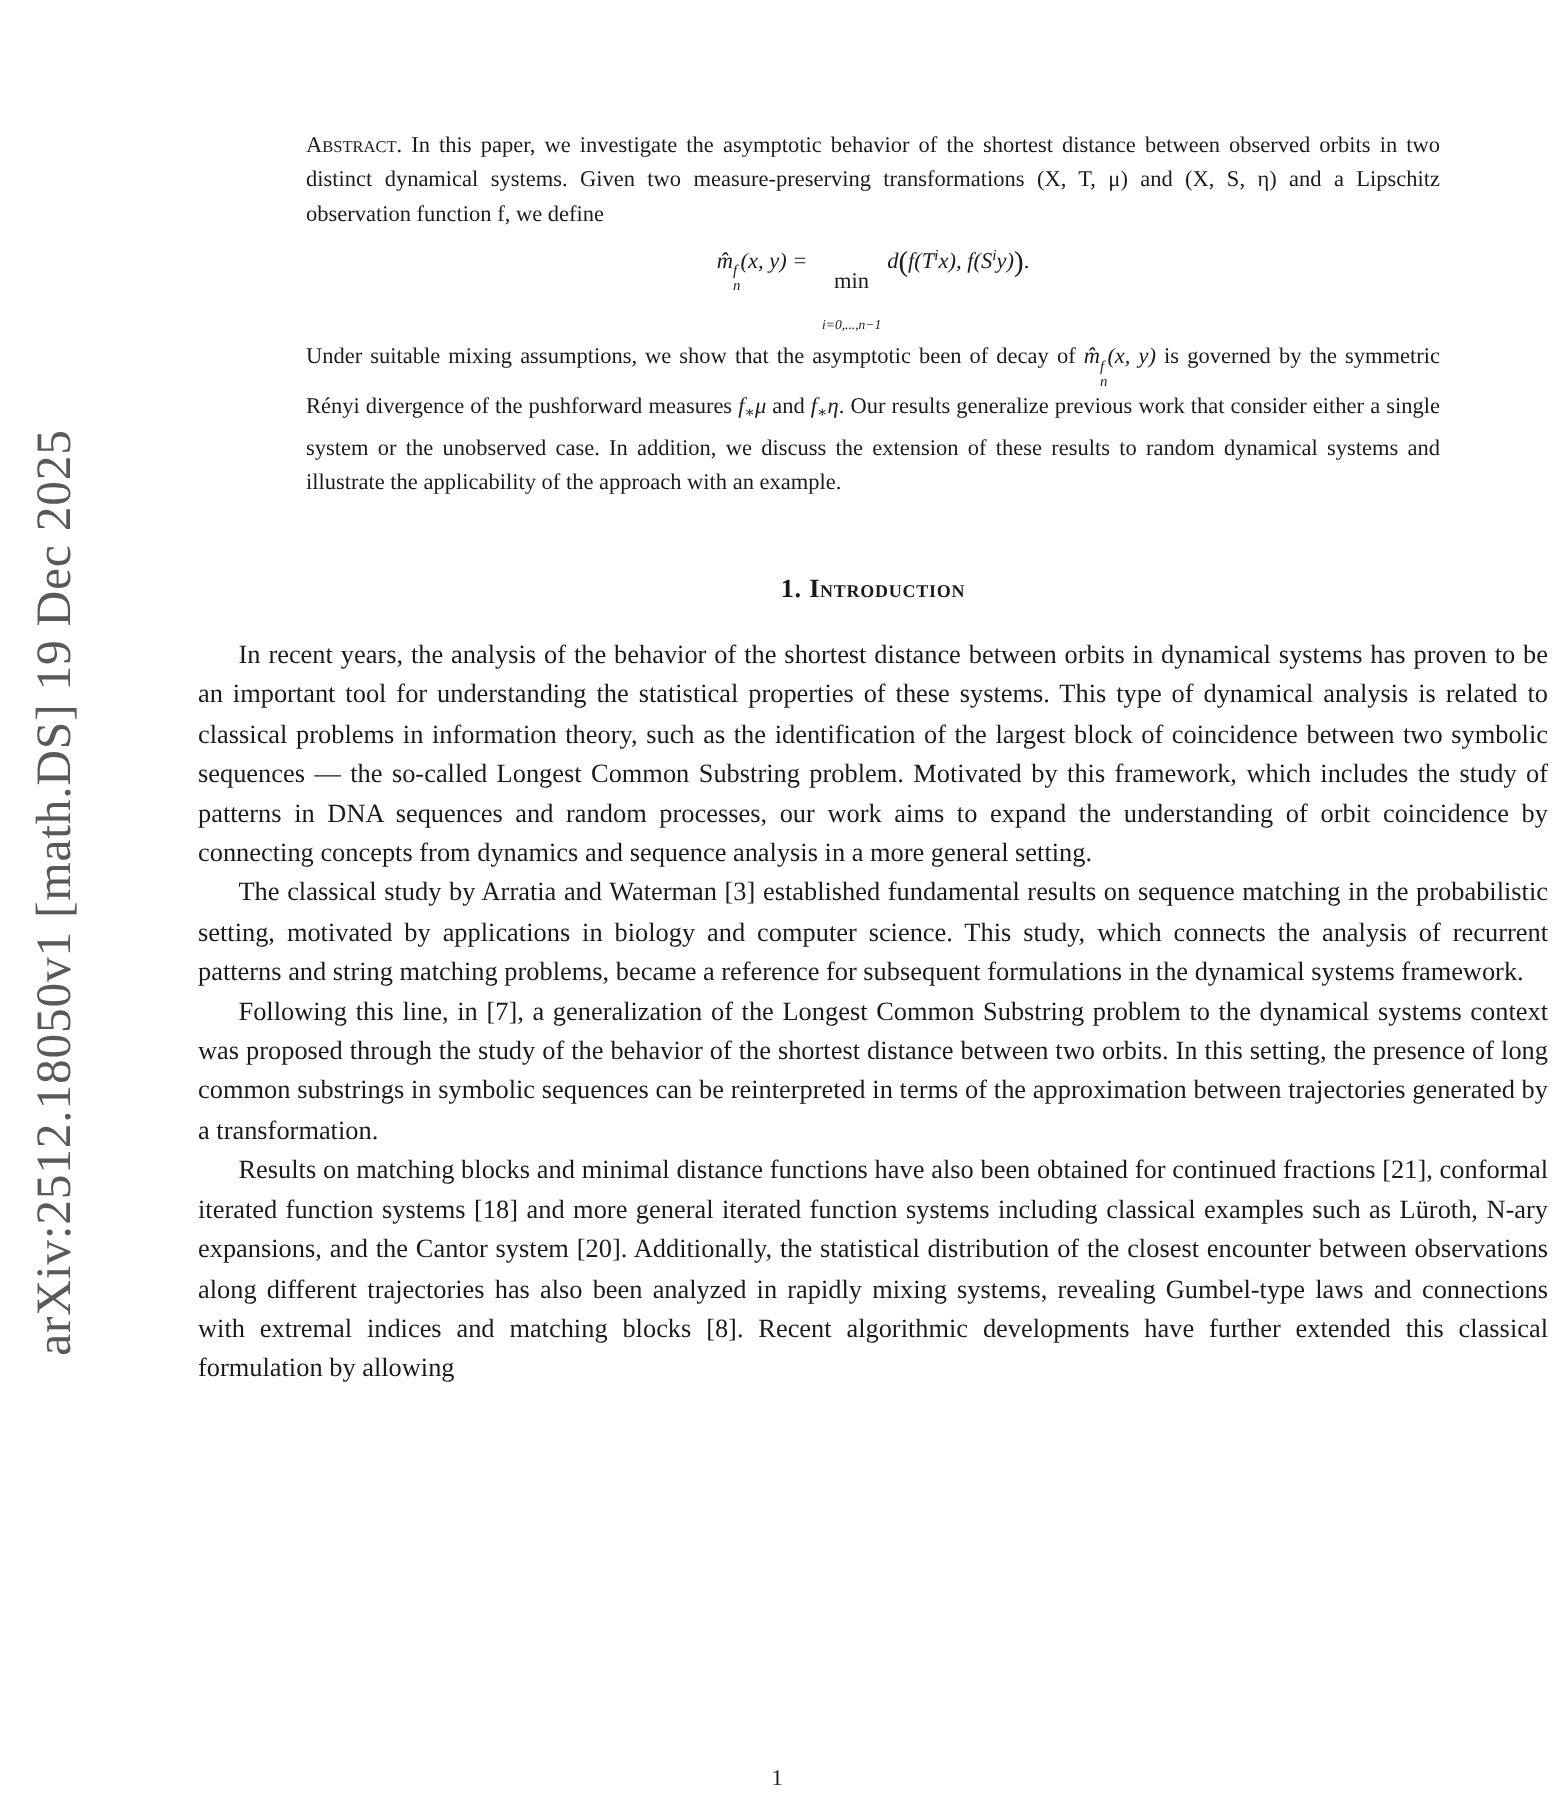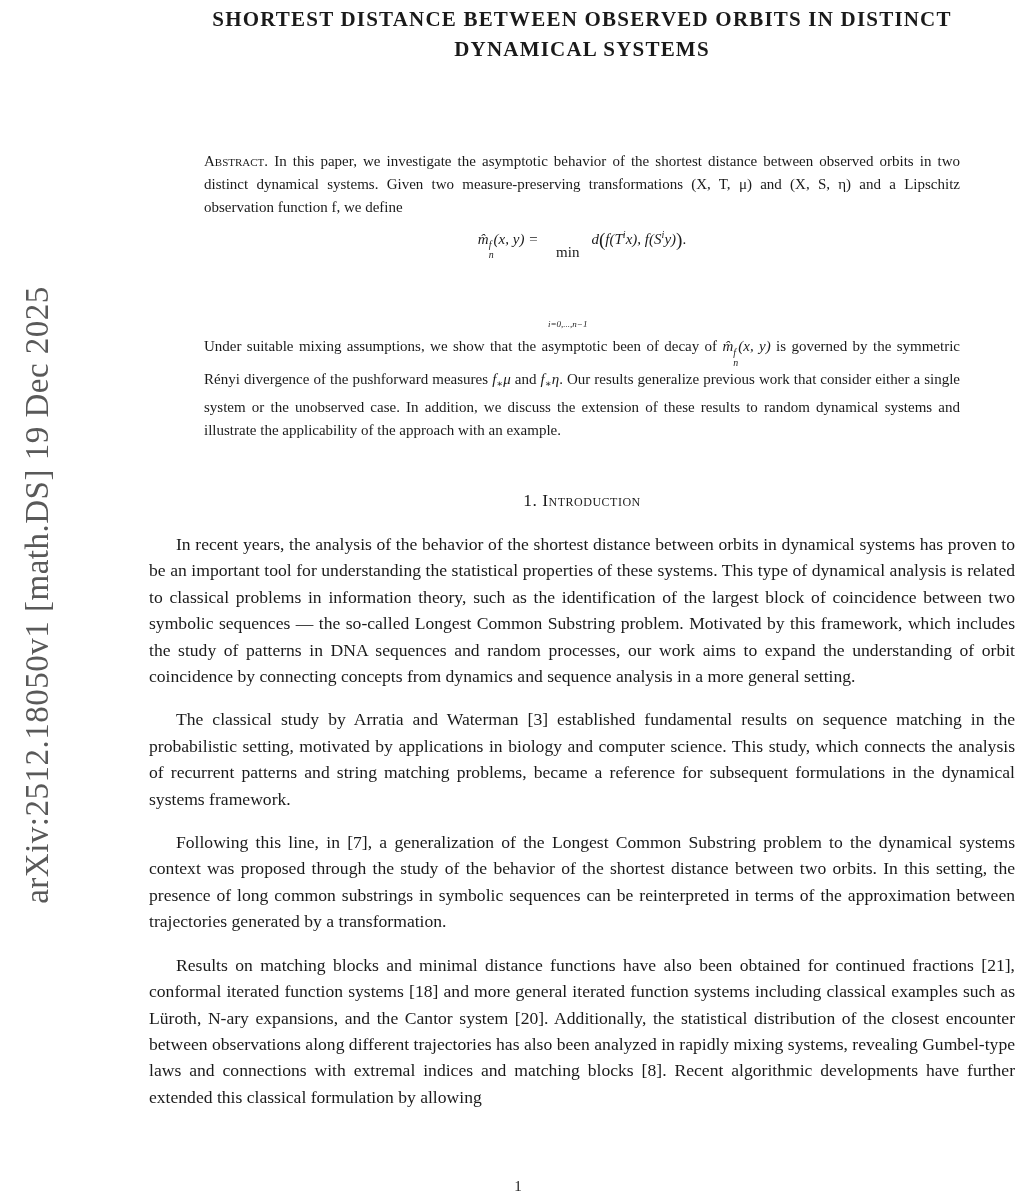--- a/index.html
+++ b/index.html
@@ -65,64 +65,62 @@
     font-size: 0.66em;
     line-height: 1.05;
     vertical-align: -0.45em;
   }
   .op-min {
     display: inline-flex;
     flex-direction: column;
     align-items: center;
     vertical-align: -0.9em;
     margin: 0 4px 0 6px;
-    gap: 44px;
   }
   .op-min .op { line-height: 1.1; font-style: normal; }
   .op-min .limits { font-size: 0.6em; line-height: 1.1; margin-top: 16px; }
   .sup { font-size: 0.68em; vertical-align: 0.55em; }
   .sub { font-size: 0.68em; vertical-align: -0.3em; }
   .bigp { font-size: 1.28em; vertical-align: -0.1em; }
   .section-heading {
     margin: 48px 0 0 0;
     text-align: center;
     font-size: 17.5px;
-    font-weight: normal;
+    font-weight: bold;
     letter-spacing: 0.5px;
     line-height: 20px;
   }
   .body-text {
     margin-top: 21px;
     font-size: 17.6px;
     line-height: 26.4px;
     text-align: justify;
   }
   .body-par {
-    margin: 17px;
+    margin: 0;
     text-indent: 27px;
   }
   .page-number {
     position: absolute;
     left: 0;
     right: 0;
     bottom: 5px;
     text-align: center;
     font-size: 15px;
   }
 </style>
 </head>
 <body>
 
 <div class="page">
 
   <div class="arxiv-watermark">arXiv:2512.18050v1 [math.DS] 19 Dec 2025</div>
 
   <div class="content">
 
-    <h1 class="title"><span>SHORTEST DISTANCE BETWEEN OBSERVED ORBITS IN DISTINCT</span><br><span>DYNAMICAL SYSTEMS</span></h1>
 
 
     <div class="abstract">
 
       <div><span class="sc">Abstract.</span><span> In this paper, we investigate the asymptotic behavior of the shortest distance between observed orbits in two distinct dynamical systems. Given two measure-preserving transformations (X, T, μ) and (X, S, η) and a Lipschitz observation function f, we define</span></div>
 
       <div class="formula"><span class="it">m̂</span><span class="stacked">
             <span class="it">f</span>
             <span class="it">n</span>
           </span><span class="it">(x, y) = </span><span class="op-min">

